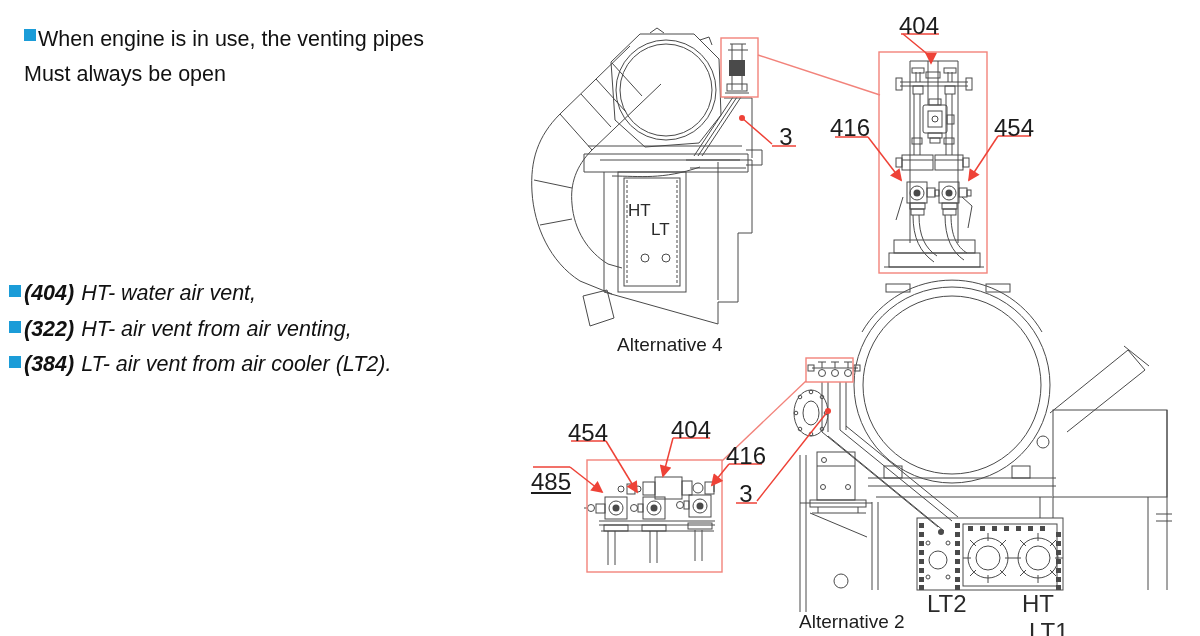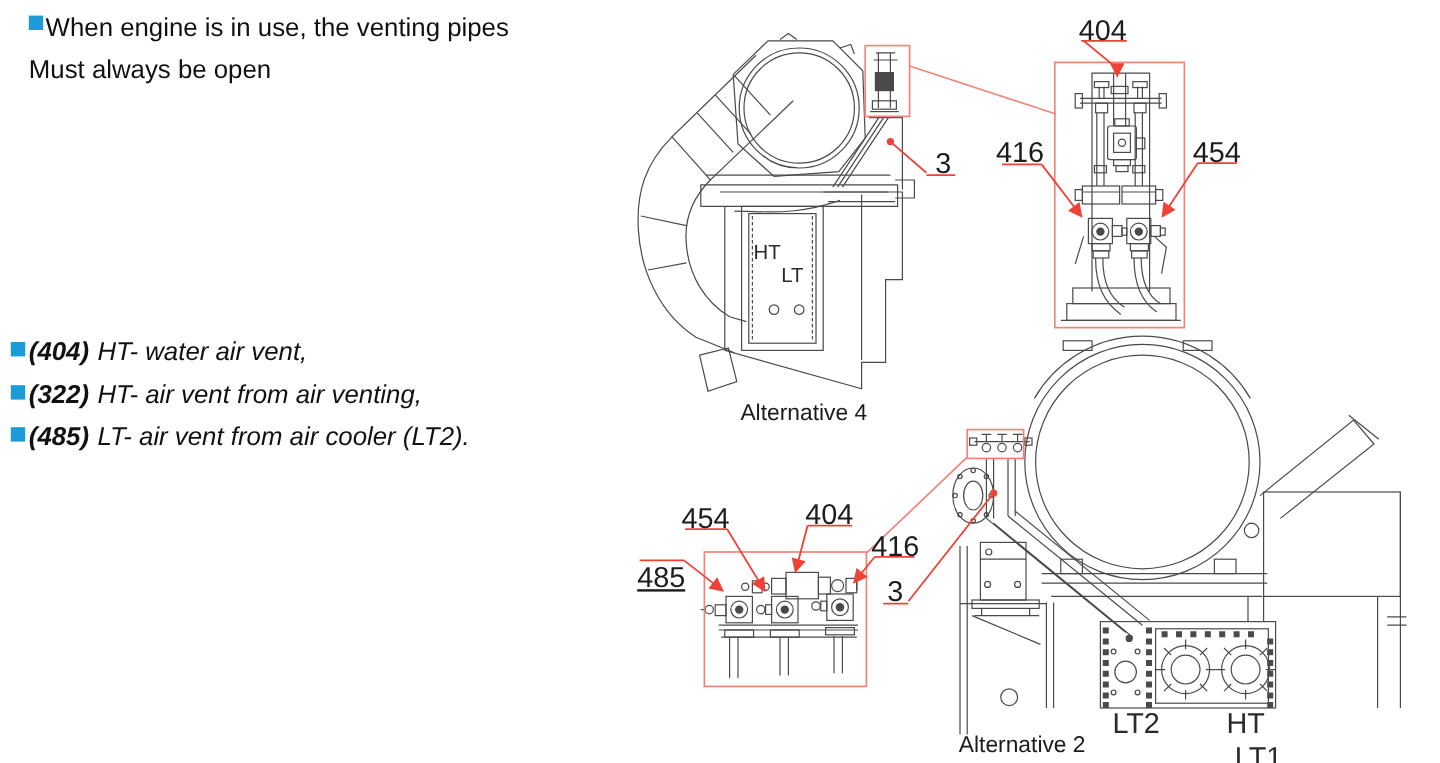--- a/index.html
+++ b/index.html
@@ -4,21 +4,21 @@
 <style>
   html,body{margin:0;padding:0;}
   body{width:1200px;height:636px;background:#ffffff;position:relative;overflow:hidden;
        font-family:"Liberation Sans",sans-serif;color:#1c1c1c;}
   .page{position:absolute;inset:0;}
   svg.art{position:absolute;left:0;top:0;width:1200px;height:636px;}
 
   
   .note{position:absolute;left:24px;top:6px;width:540px;font-size:21.5px;line-height:35px;color:#111;}
   .note-line{position:relative;}
-  .note-line.first{padding-left:14px;}
+  .note-line.first{padding-left:14px;margin-top:16px;}
   .sq{position:absolute;left:0;top:7px;width:12px;height:12px;background:#1b9cd8;display:block;}
   .legend{position:absolute;left:9px;top:276px;font-size:21.5px;color:#111;}
   .legend-item{position:relative;padding-left:15px;height:35.5px;line-height:35.5px;white-space:nowrap;font-style:italic;}
   .legend-item .sq{top:9px;}
   .legend-item .ref{font-weight:bold;font-style:italic;margin-right:7px;}
 
   
   .callout{position:absolute;transform:translateX(-50%);font-size:24px;color:#1c1c1c;white-space:nowrap;}
   .caption{position:absolute;font-size:19px;color:#1c1c1c;white-space:nowrap;}
   .small-label{position:absolute;font-size:17px;color:#2a2a2a;white-space:nowrap;}
@@ -287,21 +287,21 @@
   </div>
 
   <div class="legend">
     <div class="legend-item">
       <span class="sq"></span><span class="ref">(404)</span><span>HT- water air vent,</span>
     </div>
     <div class="legend-item">
       <span class="sq"></span><span class="ref">(322)</span><span>HT- air vent from air venting,</span>
     </div>
     <div class="legend-item">
-      <span class="sq"></span><span class="ref">(485)</span><span>LT- air vent from air cooler (LT2).</span>
+      <span class="sq"></span><span class="ref">(384)</span><span>LT- air vent from air cooler (LT2).</span>
     </div>
   </div>
 
   <div class="callout" style="left:919px;top:12px;">404</div>
   <div class="callout" style="left:850px;top:114px;">416</div>
   <div class="callout" style="left:1014px;top:114px;">454</div>
   <div class="callout" style="left:786px;top:123px;">3</div>
   <div class="callout" style="left:588px;top:419px;">454</div>
   <div class="callout" style="left:691px;top:416px;">404</div>
   <div class="callout" style="left:551px;top:468px;text-decoration:underline;">485</div>

